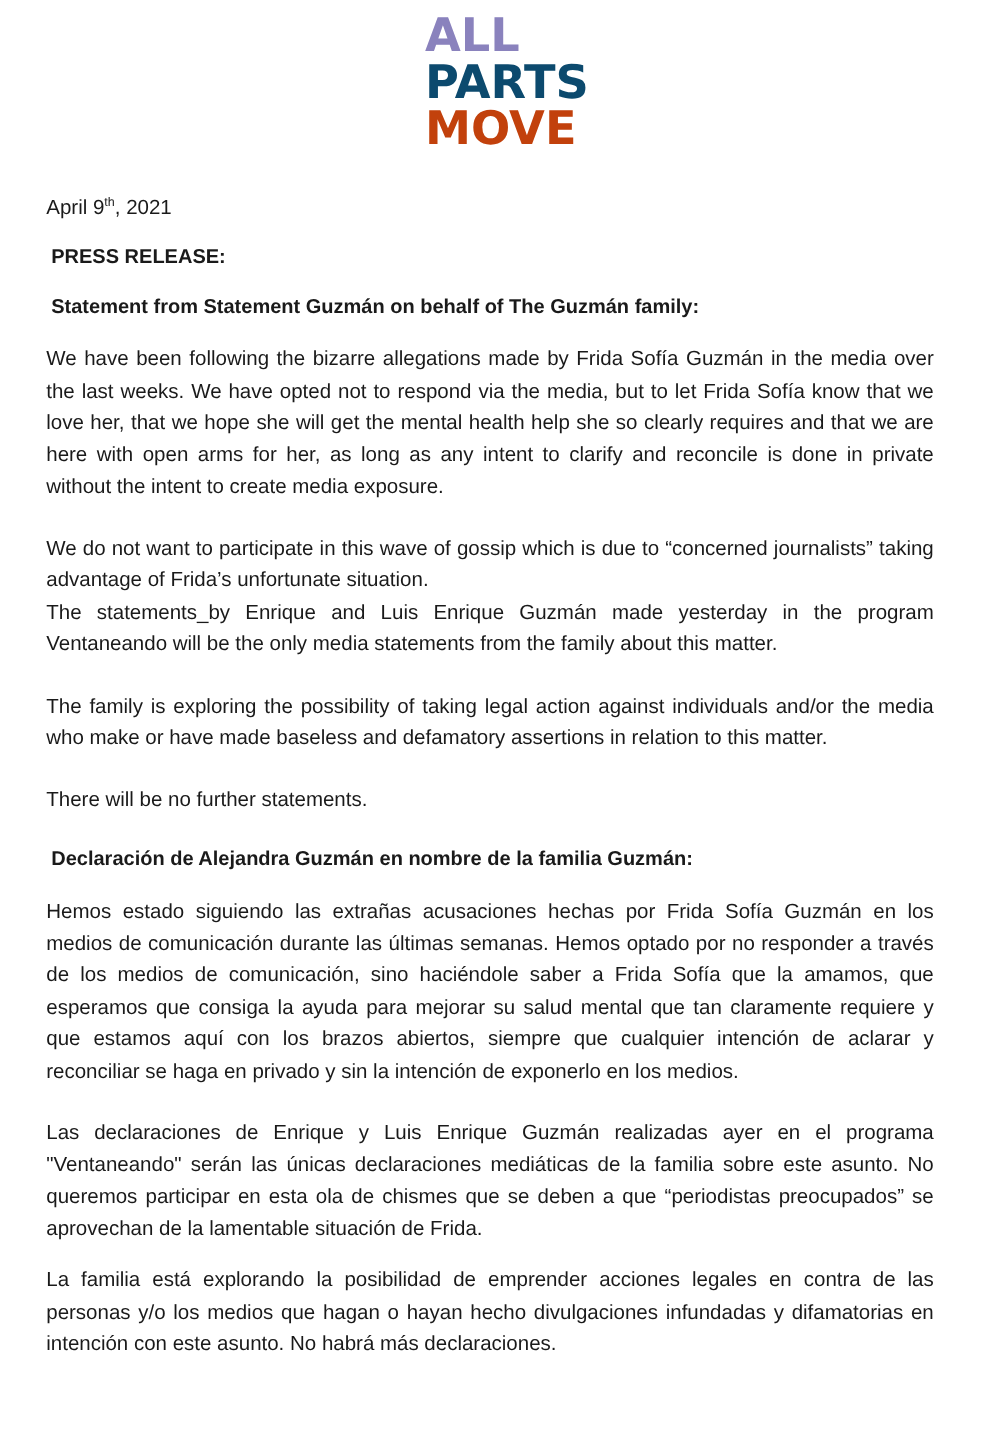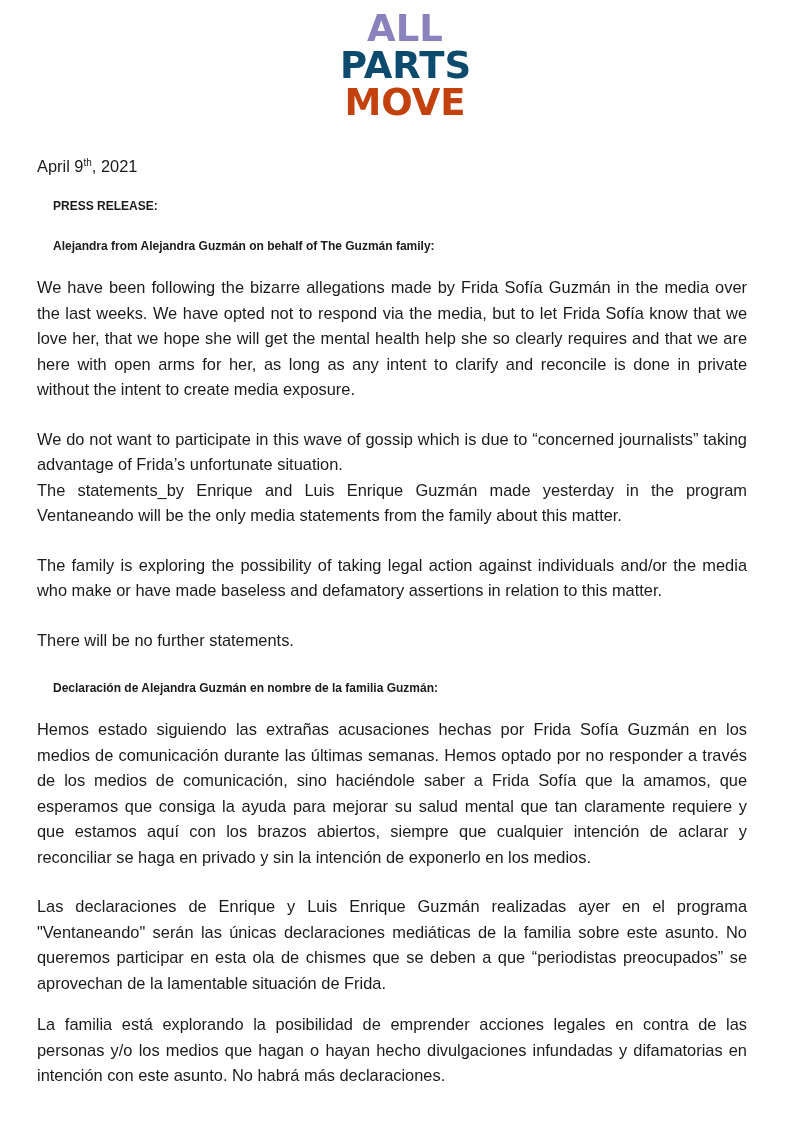--- a/index.html
+++ b/index.html
@@ -1,43 +1,43 @@
 <!DOCTYPE html>
 <html><head>
   <meta charset="utf-8">
   <style>
     html, body { margin: 0; padding: 0; background: #ffffff; }
     body { width: 800px; height: 1144px; overflow: hidden; position: relative; color: #1a1a1a;
       font-family: "Liberation Sans", sans-serif; }
     .logo { position: absolute; left: 340px; top: 10px; width: 130px; font-family: "DejaVu Sans", sans-serif;
-      font-weight: bold; font-size: 37px; line-height: 37px; letter-spacing: 0px; text-align: center; }
+      font-weight: bold; font-size: 37px; line-height: 37px; letter-spacing: 0px; }
     .logo .l1 { color: #8a82bd; }
     .logo .l2 { color: #0c4a6e; }
     .logo .l3 { color: #c2410c; }
     .doc { position: absolute; left: 37px; top: 152px; width: 710px; font-size: 16.4px; }
     .date { margin: 0 0 18px 0; line-height: 22px; }
     .date sup { font-size: 10px; }
-    .h { font-weight: bold; margin: 0 0 18px 16px; line-height: 22px; font-size: 12px; }
+    .h { font-weight: bold; margin: 0 0 18px 4px; line-height: 22px; font-size: 16px; }
     p.b { margin: 0; line-height: 25.5px; text-align: justify; }
     .gap1 { height: 16px; }
     .gap2 { height: 24px; }
   </style>
 </head>
 <body>
 
 <div class="logo">
   <div class="l1">ALL</div>
   <div class="l2">PARTS</div>
   <div class="l3">MOVE</div>
 </div>
 
 <div class="doc">
   <div class="date"><span>April 9</span><sup>th</sup><span>, 2021</span></div>
   <div class="h">PRESS RELEASE:</div>
-  <div class="h">Alejandra from Alejandra Guzmán on behalf of The Guzmán family:</div>
+  <div class="h">Statement from Statement Guzmán on behalf of The Guzmán family:</div>
   <p class="b">We have been following the bizarre allegations made by Frida Sofía Guzmán in the media over the last weeks. We have opted not to respond via the media, but to let Frida Sofía know that we love her, that we hope she will get the mental health help she so clearly requires and that we are here with open arms for her, as long as any intent to clarify and reconcile is done in private without the intent to create media exposure.</p>
   <div class="gap2"></div>
   <p class="b">We do not want to participate in this wave of gossip which is due to “concerned journalists” taking advantage of Frida’s unfortunate situation.</p>
   <p class="b">The statements_by Enrique and Luis Enrique Guzmán made yesterday in the program Ventaneando will be the only media statements from the family about this matter.</p>
   <div class="gap2"></div>
   <p class="b">The family is exploring the possibility of taking legal action against individuals and/or the media who make or have made baseless and defamatory assertions in relation to this matter.</p>
   <div class="gap2"></div>
   <p class="b">There will be no further statements.</p>
   <div class="gap2"></div>
   <div class="h">Declaración de Alejandra Guzmán en nombre de la familia Guzmán:</div>

